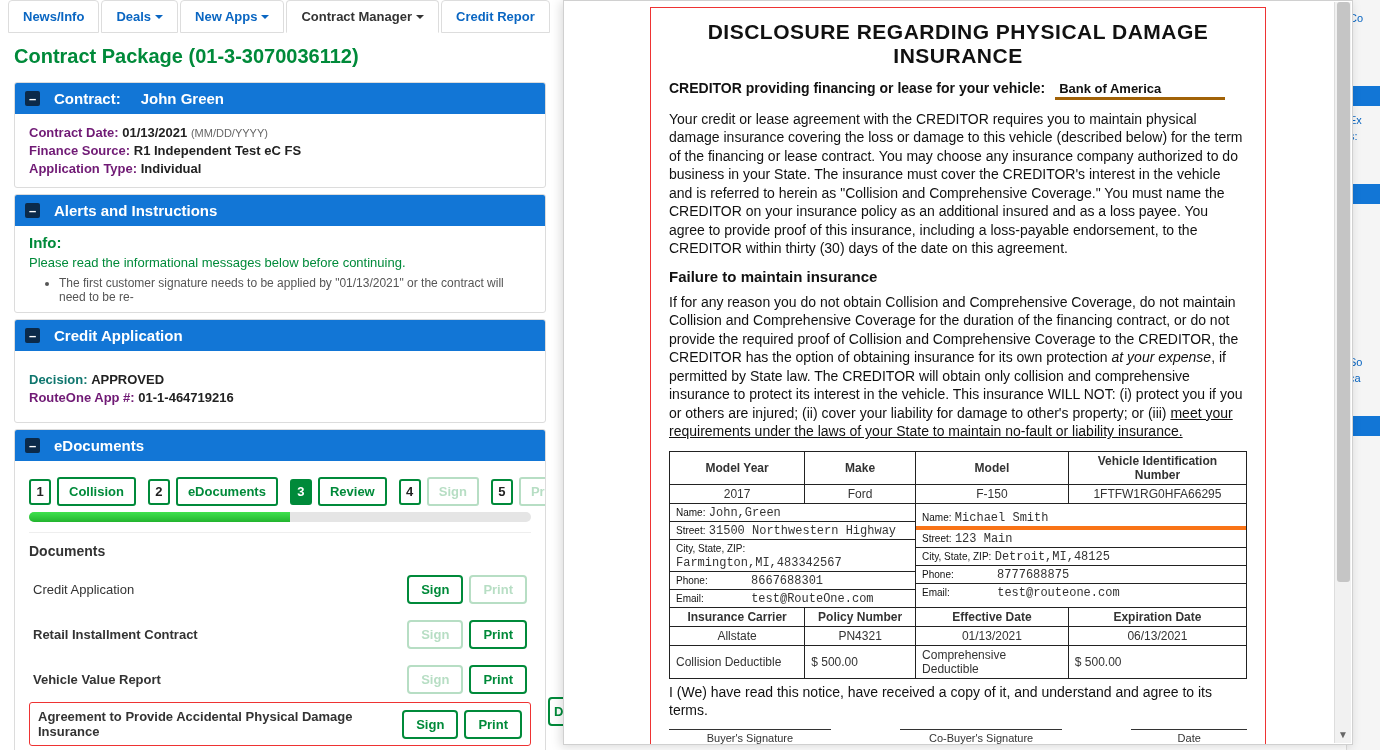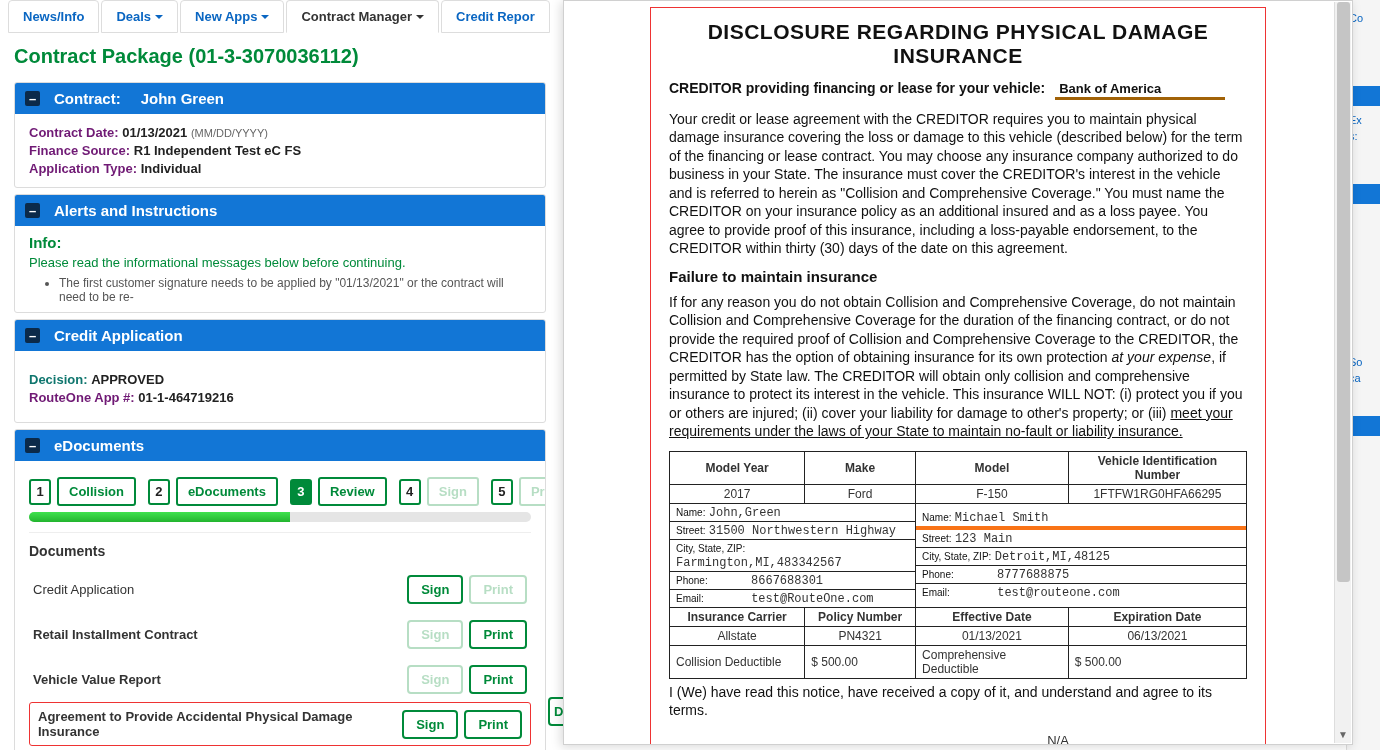--- a/index.html
+++ b/index.html
@@ -265,21 +265,20 @@
       <tr>
         <td>Collision Deductible</td>
         <td>$  500.00</td>
         <td>Comprehensive Deductible</td>
         <td>$  500.00</td>
       </tr>
     </tbody>
       </table>
 
     <div class="doc-p" style="margin-top:4px">I (We) have read this notice, have received a copy of it, and understand and agree to its terms.</div>
-    <div class="na">N/A</div>
     <div class="sig-row" style="margin-top:6px">
       <div class="sig-cell">
           <div class="sig-line">Buyer's Signature</div>
         </div>
       <div class="sig-cell">
           <div class="sig-line">Co-Buyer's Signature</div>
         </div>
       <div class="sig-cell" style="width:20%">
           <div class="sig-line">Date</div>
         </div>

